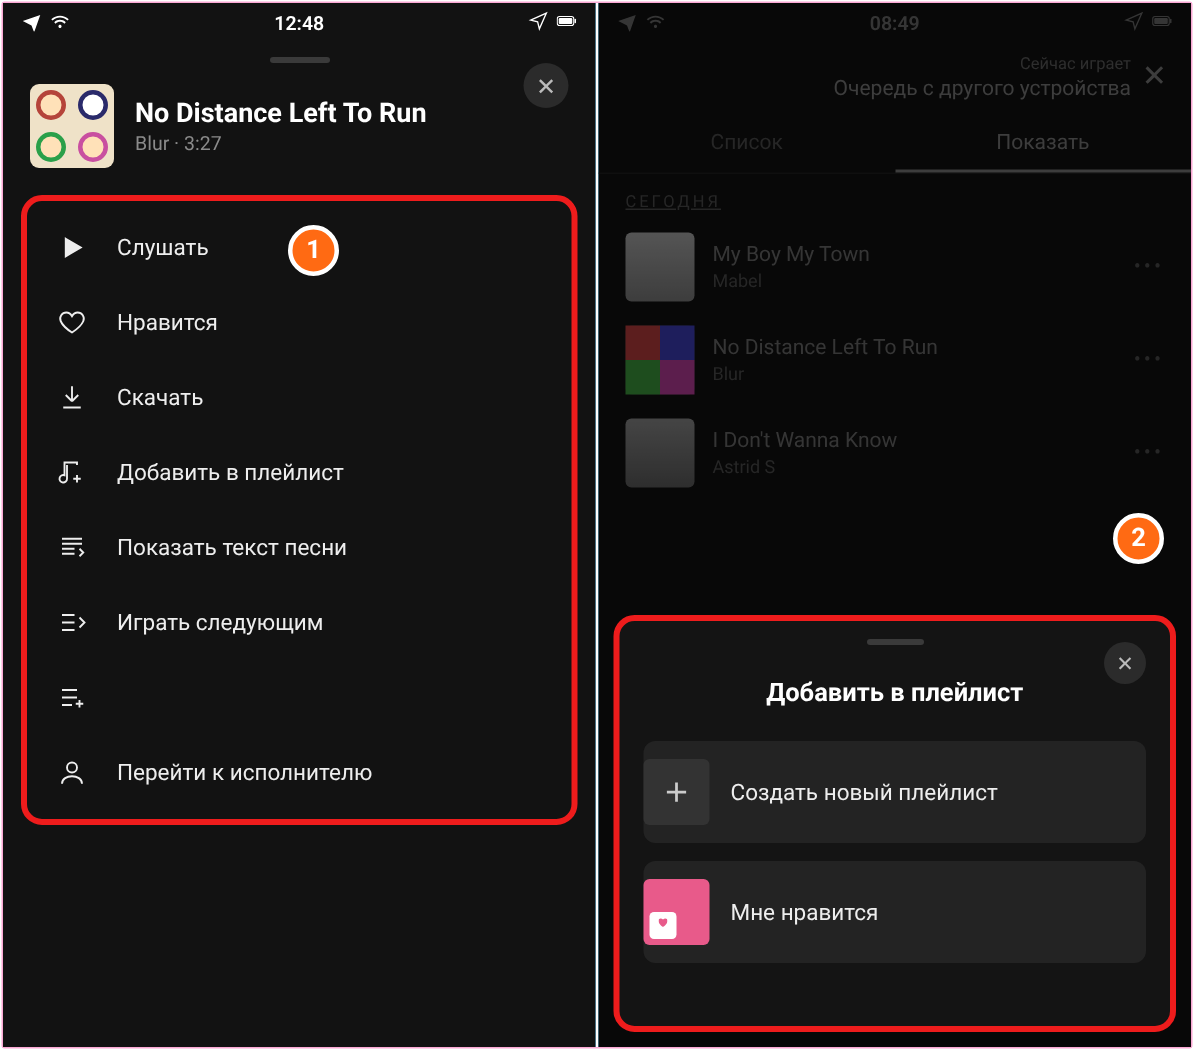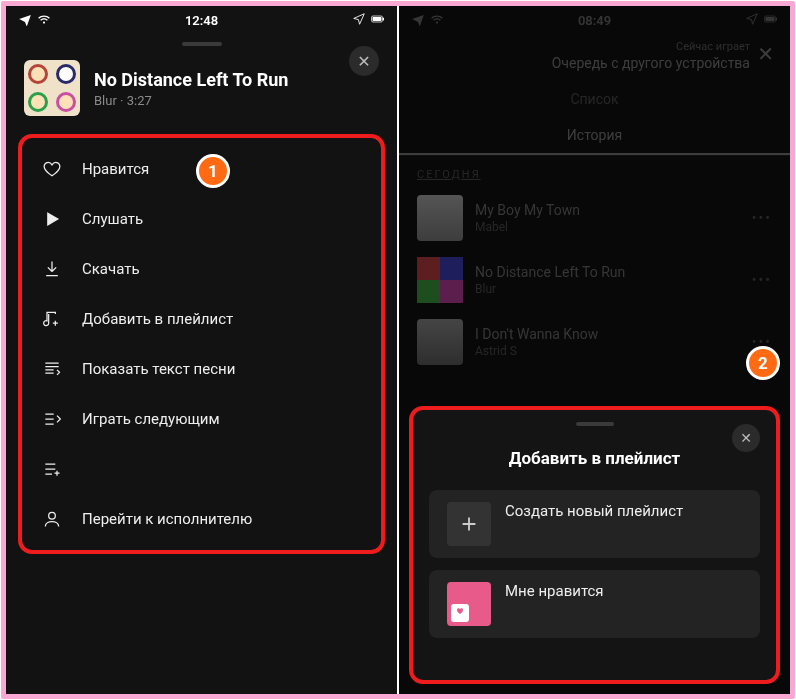--- a/index.html
+++ b/index.html
@@ -3,21 +3,21 @@
 <meta charset="utf-8">
 <style>
   * { box-sizing: border-box; margin: 0; padding: 0; }
   body {
     background: #fff;
     font-family: -apple-system, BlinkMacSystemFont, "Segoe UI", Roboto, sans-serif;
     width: 796px; height: 700px;
     position: relative;
   }
   .wrap {
-    border: 5px solid #f9a8d4;
+    border: 1px solid #f9a8d4;
     width: 794px; height: 698px;
     margin: 1px;
     display: flex;
     background: #0ea5e9;
     position: relative;
     border-radius: 2px;
   }
   .phone {
     flex: 1;
     background: #121212;
@@ -113,21 +113,20 @@
   }
   .np-sub { font-size:11px; }
   .np-title { font-size:14px; margin-top:2px; color:#888; }
   .close-right {
     position:absolute; right:16px; top:8px;
     font-size:20px; color:#888;
   }
   .tabs {
     display:flex;
     border-bottom:1px solid #222;
-    flex-direction:column;
   }
   .tab {
     flex:1; text-align:center;
     padding: 10px 0;
     font-size:14px; color:#555;
   }
   .tab.active { color:#888; border-bottom:2px solid #888; }
   .section-label {
     padding: 12px 18px 6px;
     font-size:11px;
@@ -177,22 +176,22 @@
   .sheet-title {
     text-align:center;
     font-size:17px; font-weight:700;
     color:#fff;
     padding: 18px 0 22px;
   }
   .sheet-item {
     margin: 0 16px 12px;
     background:#232323;
     border-radius:8px;
-    display:flex; align-items:flex-start;
-    padding:12px 18px;
+    display:flex; align-items:center;
+    padding:12px 0;
     font-size:15px; color:#eee;
   }
   .sheet-item .thumb {
     width:44px;height:44px;border-radius:4px;
     margin-right:14px;
     display:flex;align-items:center;justify-content:center;
     flex-shrink:0;
   }
   .plus-thumb { background:#333; }
   .pink-thumb { background:#e85a8a; position:relative; }
@@ -278,32 +277,32 @@
         <div class="track-meta">
           <span>Blur</span> · <span>3:27</span>
         </div>
       </div>
     </div>
 
     <div class="menu">
       <div class="menu-item">
         <span class="ico">
             <svg viewBox="0 0 24 24">
+              <path d="M7 5l12 7-12 7V5z" fill="#eee"></path>
+            </svg>
+          </span>
+        <span>Слушать</span>
+      </div>
+      <div class="menu-item">
+        <span class="ico">
+            <svg viewBox="0 0 24 24">
               <path d="M12 20s-7-4.5-9-9c-1.5-3.5 1-7 4.5-7 2 0 3.5 1.3 4.5 3 1-1.7 2.5-3 4.5-3 3.5 0 6 3.5 4.5 7-2 4.5-9 9-9 9z"></path>
             </svg>
           </span>
         <span>Нравится</span>
-      </div>
-      <div class="menu-item">
-        <span class="ico">
-            <svg viewBox="0 0 24 24">
-              <path d="M7 5l12 7-12 7V5z" fill="#eee"></path>
-            </svg>
-          </span>
-        <span>Слушать</span>
       </div>
       <div class="menu-item">
         <span class="ico">
             <svg viewBox="0 0 24 24">
               <path d="M12 3v12m0 0l-5-5m5 5l5-5M5 20h14"></path>
             </svg>
           </span>
         <span>Скачать</span>
       </div>
       <div class="menu-item">
@@ -375,21 +374,21 @@
     </div>
 
     <div class="now-playing-head">
       <div class="np-sub">Сейчас играет</div>
       <div class="np-title">Очередь с другого устройства</div>
       <div class="close-right">✕</div>
     </div>
 
     <div class="tabs">
       <div class="tab">Список</div>
-      <div class="tab active">История</div>
+      <div class="tab active">Показать</div>
     </div>
 
     <div class="section-label">СЕГОДНЯ</div>
 
     <div class="hist-item">
       <div class="hist-art art-mabel"></div>
       <div class="hist-info">
         <div class="hist-title">My Boy My Town</div>
         <div class="hist-artist">Mabel</div>
       </div>

